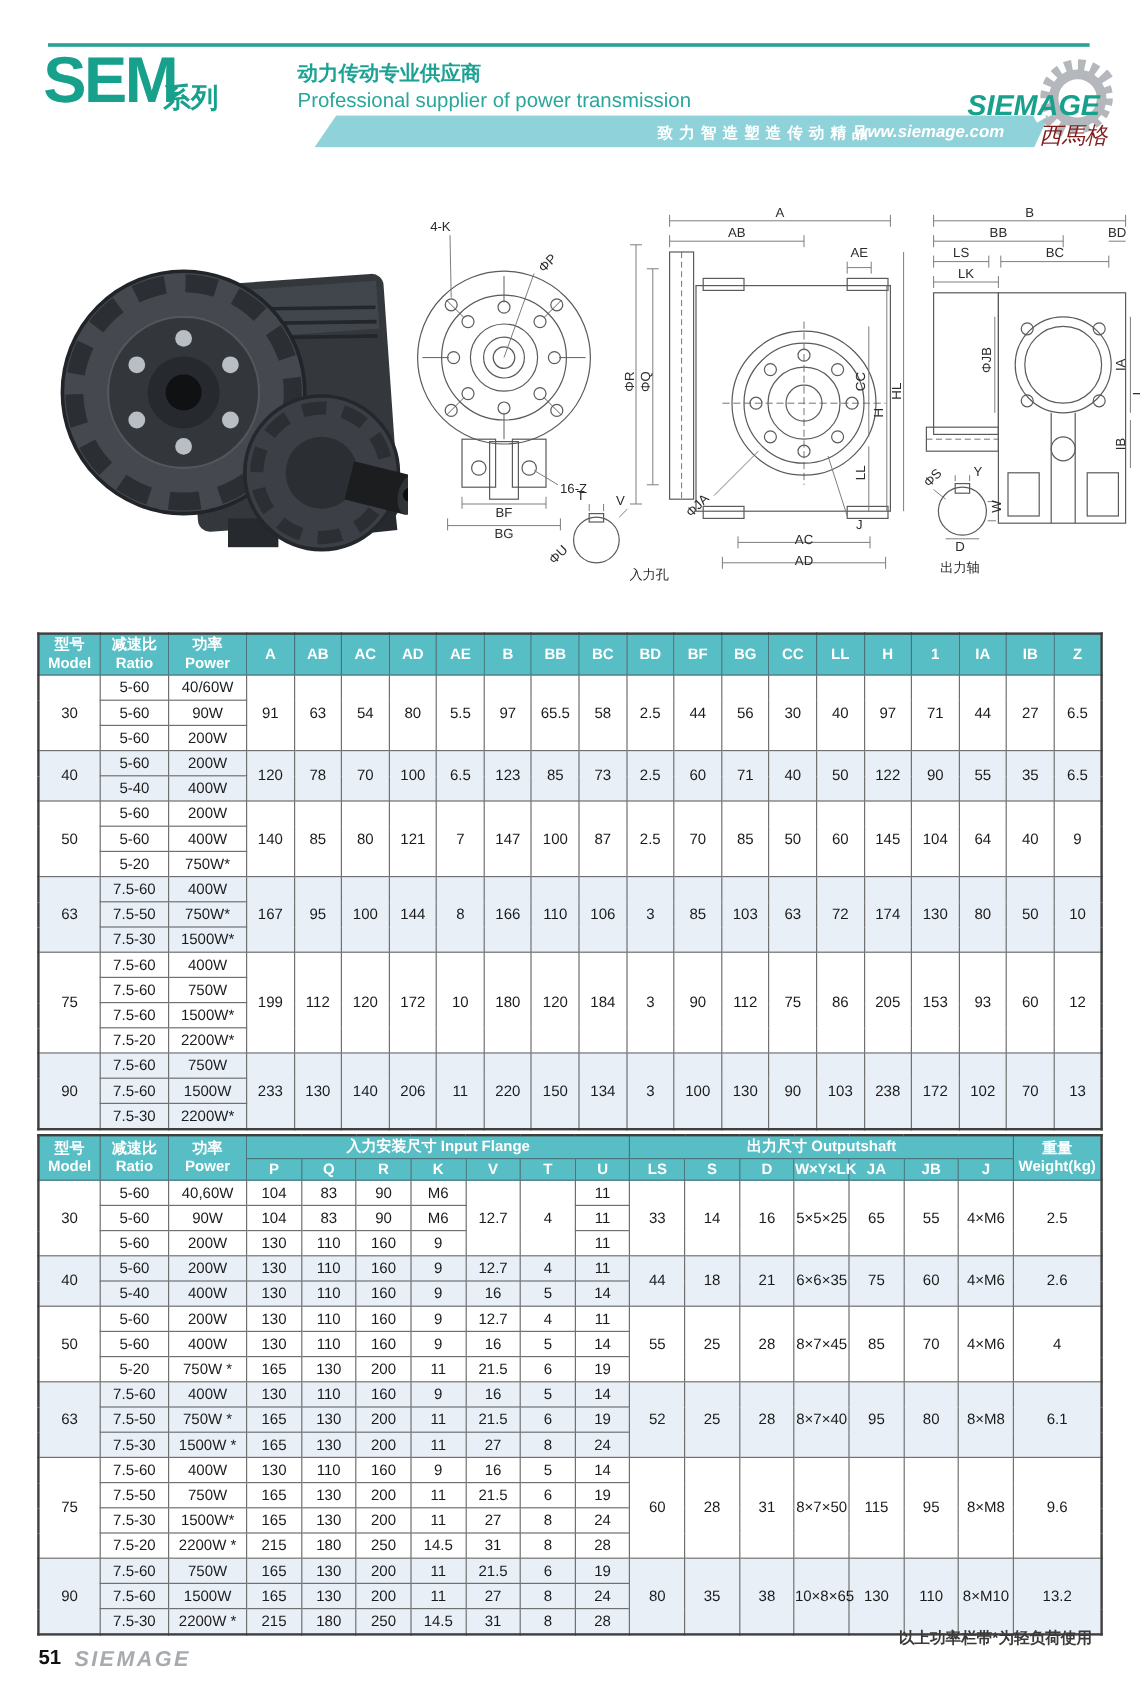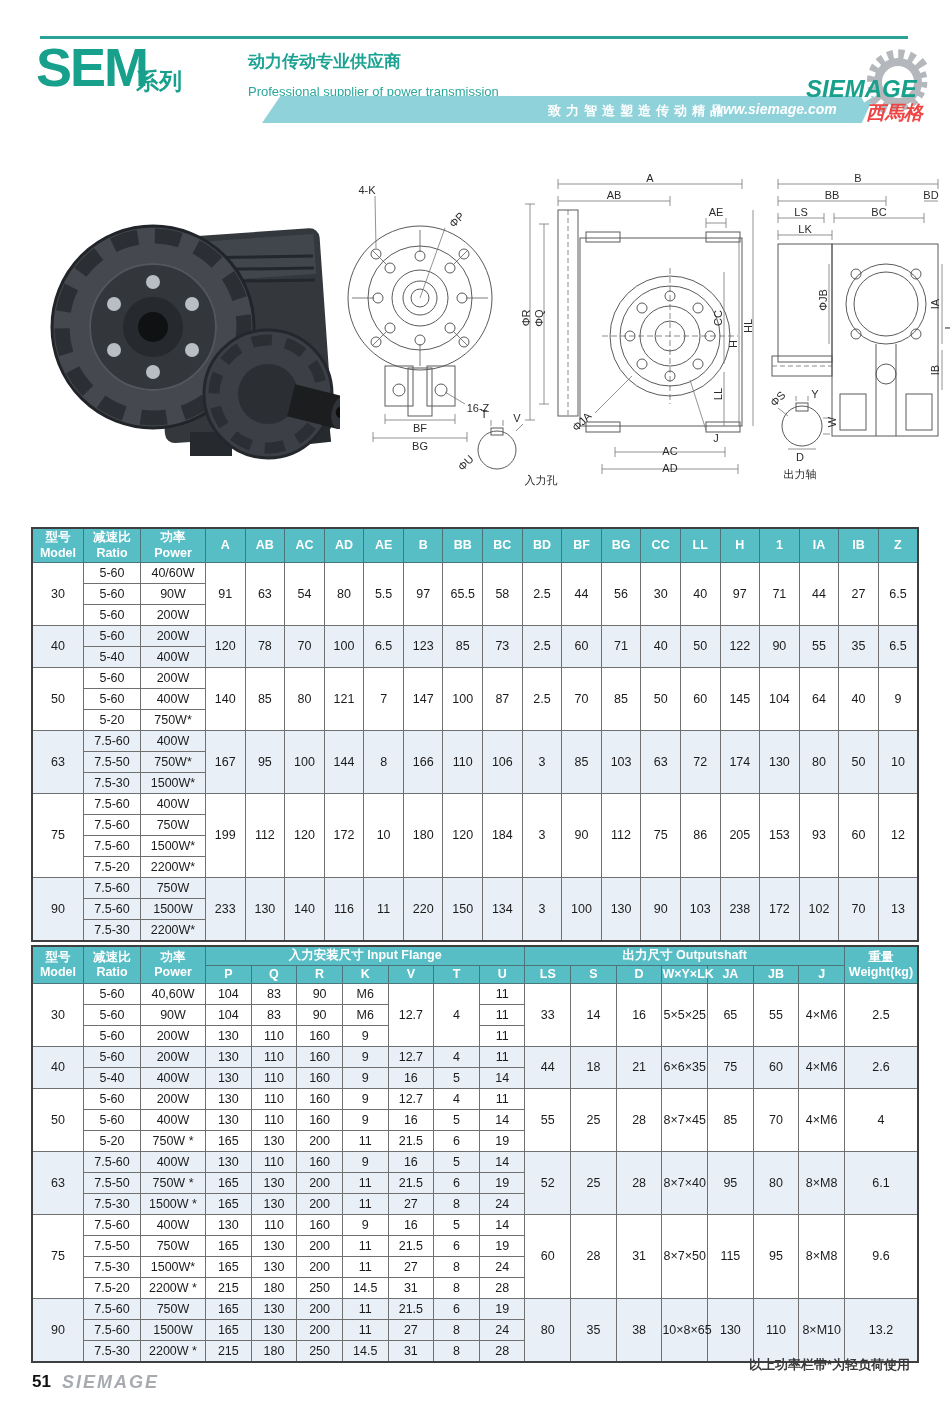--- a/index.html
+++ b/index.html
@@ -4,31 +4,31 @@
 <style>
   html,body{margin:0;padding:0;background:#fff;}
   .page{position:relative;width:950px;height:1404px;background:#fff;overflow:hidden;
         font-family:"Liberation Sans",sans-serif;}
   
   .top-rule{position:absolute;left:40px;top:36px;width:868px;height:3px;background:#2aa396;}
   .sem{position:absolute;left:36px;top:40px;font-size:54px;font-weight:900;color:#17a08c;
        letter-spacing:-2px;line-height:1;}
   .sem-suffix{position:absolute;left:136px;top:66px;font-size:23px;font-weight:700;color:#17a08c;}
   .sub-cn{position:absolute;left:248px;top:50px;font-size:17px;font-weight:700;color:#1ba293;}
-  .sub-en{position:absolute;left:248px;top:84px;font-size:13px;color:#2aa79b;}
+  .sub-en{position:absolute;left:248px;top:74px;font-size:17px;color:#2aa79b;}
   .banner-dark{position:absolute;left:30px;top:96px;width:250px;height:27px;background:#239689;
        clip-path:polygon(0 0,100% 0,94% 100%,0 100%);color:#fff;font-size:17px;font-weight:700;
        line-height:27px;padding-left:20px;box-sizing:border-box;letter-spacing:1px;}
   .banner-light{position:absolute;left:262px;top:96px;width:612px;height:27px;background:#8fd2da;
        clip-path:polygon(3% 0,100% 0,98% 100%,0 100%);color:#fff;line-height:27px;}
   .slogan{position:absolute;left:268px;font-size:13px;font-weight:700;letter-spacing:5px;}
   .logo{position:absolute;left:790px;top:40px;width:156px;height:86px;}
   .logo-text{position:absolute;left:16px;top:35px;font-size:24px;font-weight:900;font-style:italic;
        color:#17a08c;letter-spacing:0px;}
-  .logo-cn{position:absolute;left:76px;top:60px;font-size:19px;font-weight:700;font-style:italic;color:#ef4444;}
+  .logo-cn{position:absolute;left:76px;top:60px;font-size:19px;font-weight:400;font-style:italic;color:#7f1d1d;}
   
   .photo{position:absolute;left:40px;top:162px;width:300px;height:335px;}
   .drawing{position:absolute;top:168px;}
   .drawing svg{display:block;}
   .d-front{left:345px;width:180px;height:322px;}
   .d-side{left:520px;width:240px;height:322px;}
   .d-end{left:768px;width:190px;height:322px;}
   .dim-label{position:absolute;font-size:11px;color:#2b2b2b;white-space:nowrap;
        transform:translate(-50%,-50%);line-height:1;}
   .dim-label.r-90{transform:translate(-50%,-50%) rotate(-90deg);}
@@ -505,21 +505,21 @@
           <td>7.5-20</td>
           <td>2200W*</td>
         </tr>
         <tr class="tint">
           <td rowspan="3">90</td>
           <td>7.5-60</td>
           <td>750W</td>
           <td rowspan="3">233</td>
           <td rowspan="3">130</td>
           <td rowspan="3">140</td>
-          <td rowspan="3">116</td>
+          <td rowspan="3">206</td>
           <td rowspan="3">11</td>
           <td rowspan="3">220</td>
           <td rowspan="3">150</td>
           <td rowspan="3">134</td>
           <td rowspan="3">3</td>
           <td rowspan="3">100</td>
           <td rowspan="3">130</td>
           <td rowspan="3">90</td>
           <td rowspan="3">103</td>
           <td rowspan="3">238</td>

